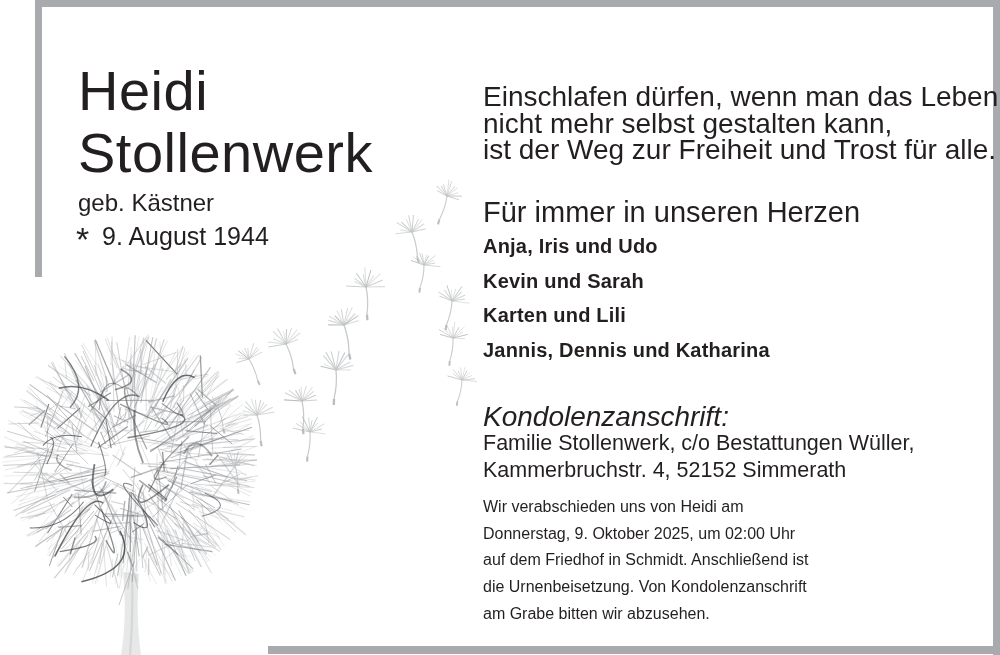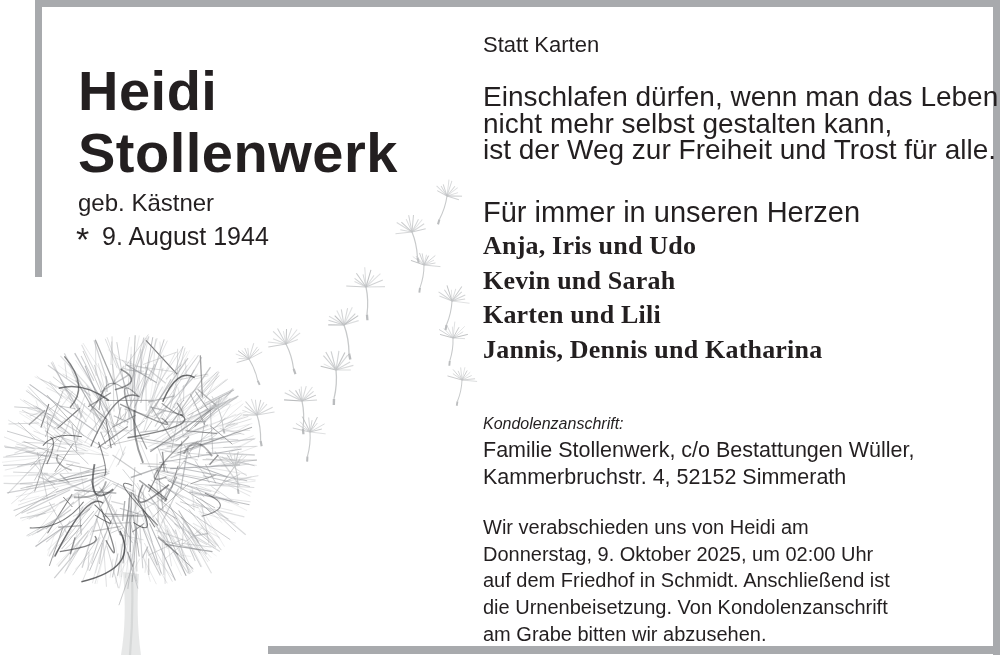--- a/index.html
+++ b/index.html
@@ -10,33 +10,33 @@
   
   .frame{position:absolute;background:#a8aaad;z-index:1;}
   .frame-top{left:35px;top:0;width:965px;height:7px;}
   .frame-right{left:993px;top:0;width:7px;height:655px;}
   .frame-left{left:35px;top:0;width:7px;height:277px;}
   .frame-bottom{left:268px;top:646px;width:732px;height:8px;}
   
   .art{position:absolute;left:0;top:0;width:1000px;height:655px;z-index:2;pointer-events:none;}
   
   .blk{position:absolute;z-index:3;white-space:nowrap;}
-  .name-block{left:78px;top:60px;font-size:56px;font-weight:bold;line-height:62px;letter-spacing:0.5px;}
+  .name-block{left:78px;top:60px;font-size:56px;font-weight:normal;line-height:62px;letter-spacing:0.5px;}
   .maiden{left:78px;top:189px;font-size:24px;line-height:28px;}
   .dates{left:76px;top:222px;font-size:25px;line-height:29px;}
   .sym{display:inline-block;width:26px;}
   .sym-star{font-size:34px;line-height:0;vertical-align:-6px;letter-spacing:0;}
   .sym-cross{font-size:27px;line-height:0;vertical-align:-1px;}
   .statt{left:483px;top:32px;font-size:22px;line-height:26px;}
   .quote{left:483px;top:84px;font-size:28px;line-height:26.5px;}
   .inhearts{left:483px;top:199px;font-size:29px;line-height:26px;}
-  .mourners{left:483px;top:229px;font-size:26px;font-weight:bold;line-height:34.5px;letter-spacing:0.2px;font-family:Liberation Serif, serif;}
+  .mourners{left:483px;top:229px;font-size:20px;font-weight:bold;line-height:34.5px;letter-spacing:0.2px;}
   .condolence{left:483px;top:403px;font-size:21.5px;line-height:27px;}
-  .condolence .label{font-size:16px;font-style:italic;margin-top:7px;}
-  .farewell{left:483px;top:514px;font-size:20px;line-height:26.7px;}
+  .condolence .label{font-size:28px;font-style:italic;}
+  .farewell{left:483px;top:494px;font-size:16px;line-height:26.7px;}
 </style>
 </head>
 <body>
 
 <div class="page">
 
   <div class="frame frame-top"></div>
   <div class="frame frame-right"></div>
   <div class="frame frame-left"></div>
   <div class="frame frame-bottom"></div>
@@ -920,21 +920,20 @@
     <div>Heidi</div>
     <div>Stollenwerk</div>
   </div>
   <div class="blk maiden">geb. Kästner</div>
   <div class="blk dates">
     <div>
       <span class="sym sym-star">*</span><span>9. August 1944</span>
     </div>
   </div>
 
-  <div class="blk statt">Statt Karten</div>
 
   <div class="blk quote">
     <div>Einschlafen dürfen, wenn man das Leben</div>
     <div>nicht mehr selbst gestalten kann,</div>
     <div>ist der Weg zur Freiheit und Trost für alle.</div>
   </div>
 
   <div class="blk inhearts">Für immer in unseren Herzen</div>
 
   <div class="blk mourners">

